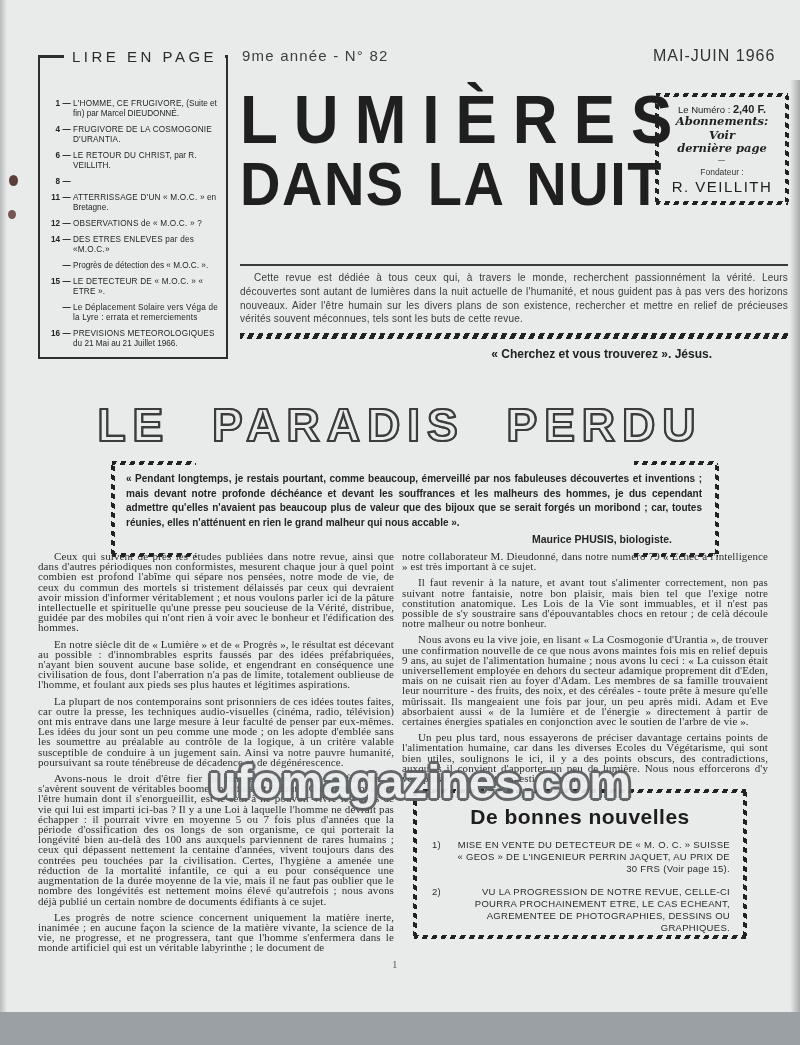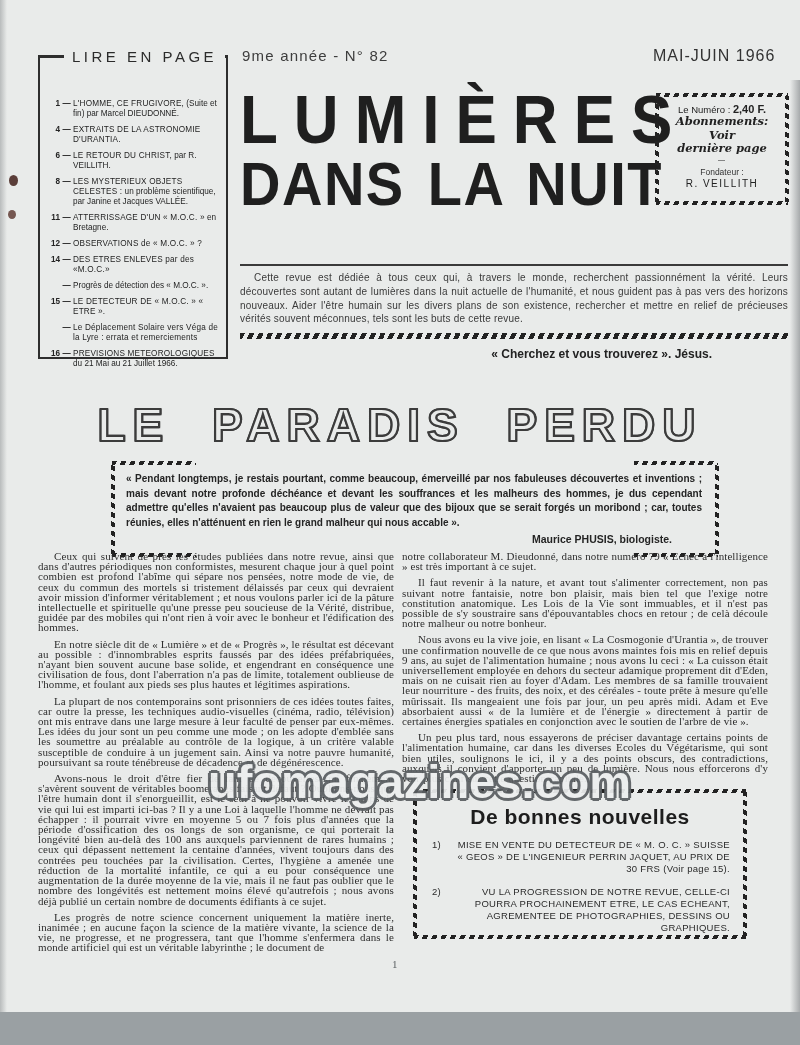--- a/index.html
+++ b/index.html
@@ -58,21 +58,21 @@
 
   
   .price-box{position:absolute;left:656px;top:94px;width:132px;height:110px;text-align:center;
              font-family:"Liberation Sans",sans-serif;}
   .pb-price{margin-top:9px;font-size:9.5px;color:#222;}
   .pb-price b{font-size:11px;}
   .pb-script{font-family:"DejaVu Serif",serif;font-style:italic;font-weight:bold;font-size:11.5px;
              line-height:13.5px;color:#222;}
   .pb-orn{font-size:7px;line-height:8px;color:#222;letter-spacing:1px;}
   .pb-flabel{margin-top:3px;font-size:8.5px;color:#333;}
-  .pb-founder{font-size:10px;letter-spacing:1.5px;color:#222;margin-top:1px;}
+  .pb-founder{font-size:15px;letter-spacing:1.5px;color:#222;margin-top:1px;}
 
   
   .subtitle{position:absolute;left:240px;top:214px;width:548px;
             font:bold 12.5px/15.4px "Liberation Serif",serif;text-align:justify;text-align-last:center;color:#232323;}
   .rule{position:absolute;left:240px;top:264px;width:548px;height:2px;background:#3a3a3a;}
   .dedication{position:absolute;left:240px;top:271px;width:548px;
               font:10px/13.8px "Liberation Sans",sans-serif;letter-spacing:.2px;
               text-align:justify;text-indent:14px;color:#3a3a3a;}
   .rope-divider{position:absolute;left:240px;top:333px;width:548px;height:6px;}
   .motto{position:absolute;left:240px;top:347px;width:472px;text-align:right;
@@ -132,31 +132,30 @@
     </div>
     <div class="toc-list">
       <div class="toc-row">
           <span class="toc-num">1</span>
           <span class="toc-dash">—</span>
           <span class="toc-entry"><b>L'HOMME, CE FRUGIVORE,</b> <span class="nrm">(Suite et fin) par Marcel DIEUDONNÉ.</span></span>
         </div>
       <div class="toc-row">
           <span class="toc-num">4</span>
           <span class="toc-dash">—</span>
-          <span class="toc-entry"><b>EXTRAITS DE LA ASTRONOMIE D'URANTIA.</b> <span class="nrm"></span></span>
+          <span class="toc-entry"><b>FRUGIVORE DE LA COSMOGONIE D'URANTIA.</b> <span class="nrm"></span></span>
         </div>
       <div class="toc-row">
           <span class="toc-num">6</span>
           <span class="toc-dash">—</span>
           <span class="toc-entry"><b>LE RETOUR DU CHRIST,</b> <span class="nrm">par R. VEILLITH.</span></span>
         </div>
       <div class="toc-row">
           <span class="toc-num">8</span>
           <span class="toc-dash">—</span>
-          <span class="toc-entry"><b>LES MYSTERIEUX OBJETS CELESTES :</b> <span class="nrm">un problème scientifique, par Janine et Jacques VALLÉE.</span></span>
         </div>
       <div class="toc-row">
           <span class="toc-num">11</span>
           <span class="toc-dash">—</span>
           <span class="toc-entry"><b>ATTERRISSAGE D'UN « M.O.C. »</b> <span class="nrm">en Bretagne.</span></span>
         </div>
       <div class="toc-row">
           <span class="toc-num">12</span>
           <span class="toc-dash">—</span>
           <span class="toc-entry"><b>OBSERVATIONS de « M.O.C. » ?</b> <span class="nrm"></span></span>

